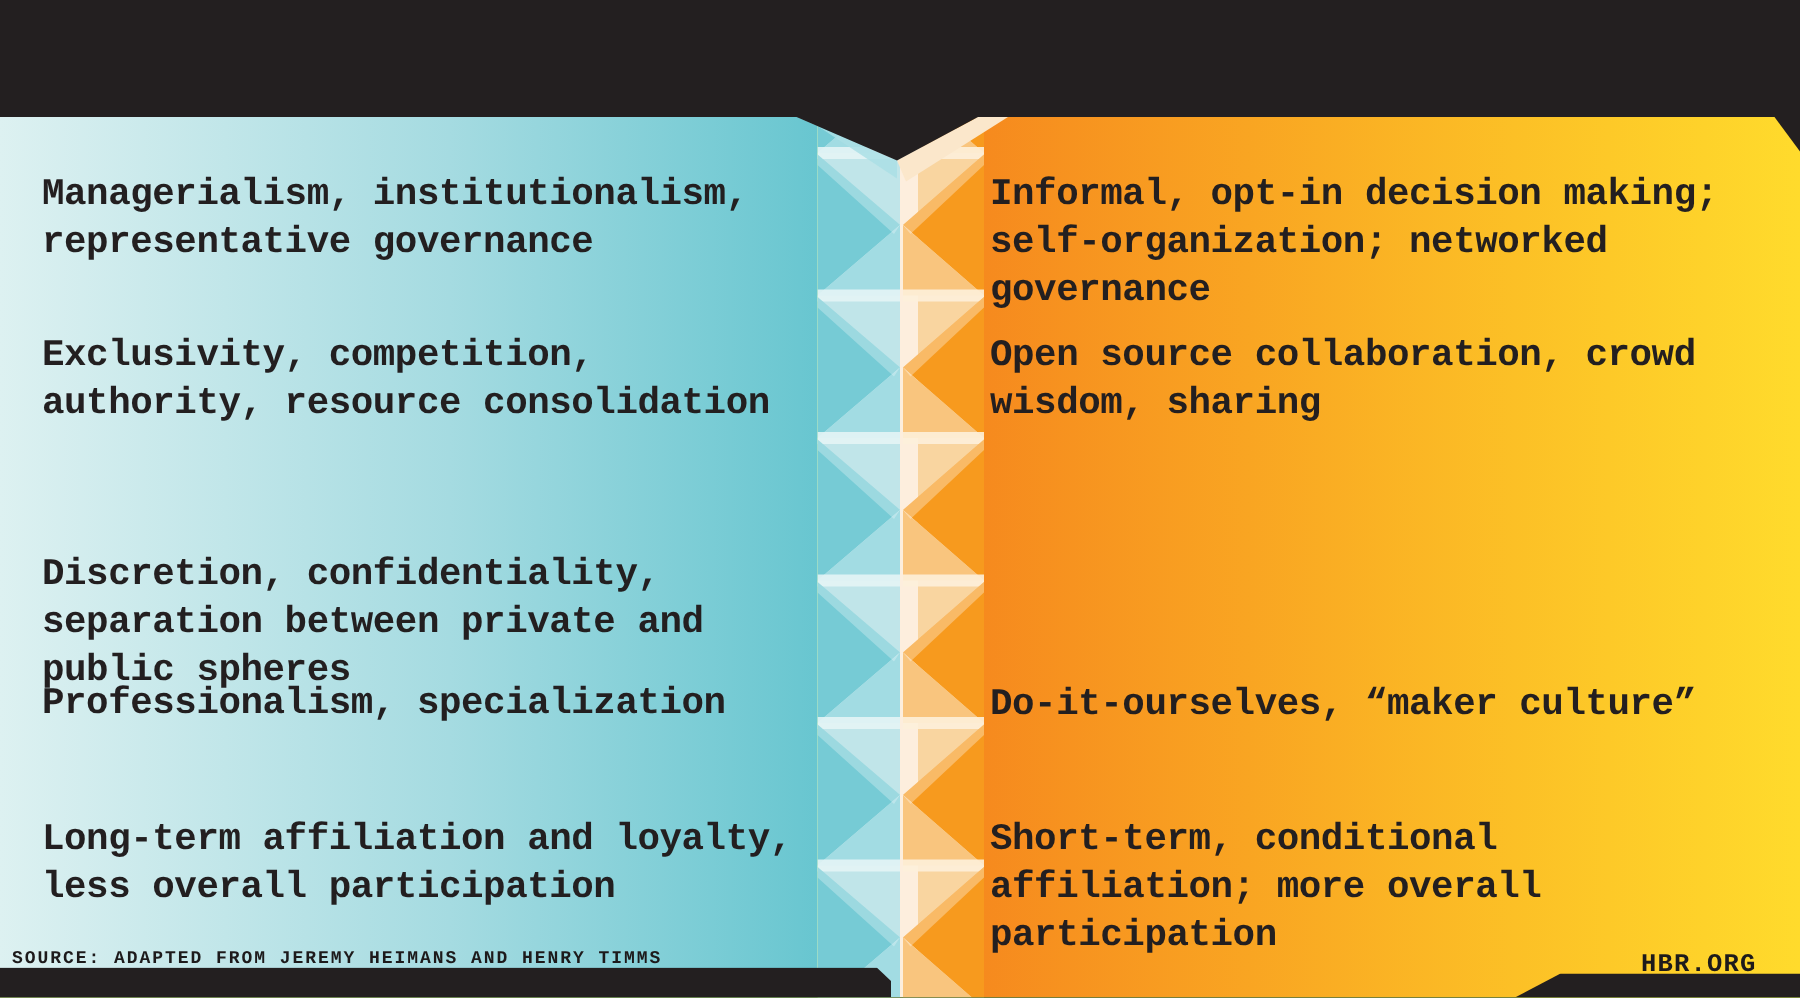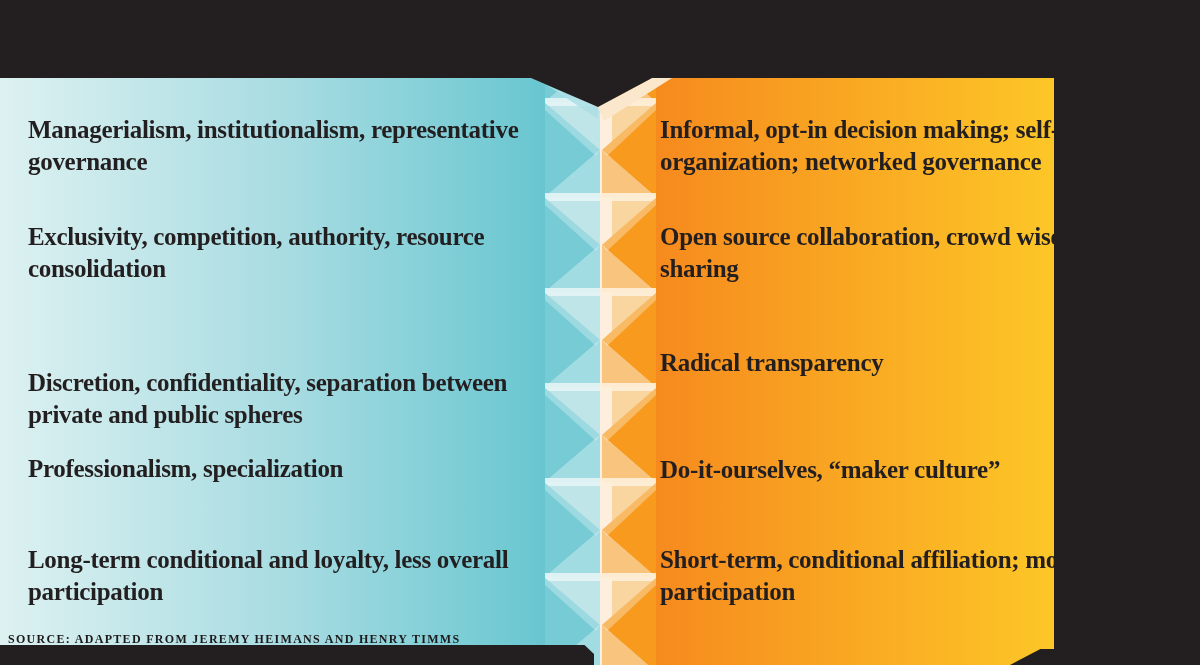--- a/index.html
+++ b/index.html
@@ -1,19 +1,19 @@
 <!DOCTYPE html>
 <html><head>
 <meta charset="utf-8">
 <style>
   html,body{margin:0;padding:0;background:#231f20;}
   #stage{
-    position:relative;width:1054px;height:665px;overflow:hidden;
+    position:relative;width:1200px;height:665px;overflow:hidden;
     background:#bef264;
-    font-family:Liberation Serif, serif;
+    font-family:Liberation Mono, monospace;
   }
   #art{position:absolute;left:0;top:0;z-index:0;}
   .item{
     position:absolute;width:512px;
     font-size:25px;line-height:32px;font-weight:bold;
     letter-spacing:-0.3px;color:#231f20;z-index:2;
   }
   .left-col-item{left:28px;}
   .right-col-item{left:660px;}
   .l1{top:114px;} .l2{top:221px;} .l3{top:332px;margin-top:35px;} .l4{top:453px;} .l5{top:544px;}
@@ -85,25 +85,24 @@
     <polygon points="598,107 652,78 672,78 604,121" fill="#fbe7cb"></polygon>
 
     <path d="M0,0 H1200 V78 H652 L598,107 L531,78 H0 Z" fill="#231f20"></path>
     <polygon points="1183,78 1200,78 1200,101" fill="#231f20"></polygon>
   </svg>
 
   <div class="item left-col-item l1">Managerialism, institutionalism, representative governance</div>
   <div class="item left-col-item l2">Exclusivity, competition, authority, resource consolidation</div>
   <div class="item left-col-item l3">Discretion, confidentiality, separation between private and public spheres</div>
   <div class="item left-col-item l4">Professionalism, specialization</div>
-  <div class="item left-col-item l5">Long-term conditional and loyalty, less overall participation</div>
+  <div class="item left-col-item l5">Long-term affiliation and loyalty, less overall participation</div>
 
   <div class="item right-col-item r1">Informal, opt-in decision making; self-organization; networked governance</div>
   <div class="item right-col-item r2">Open source collaboration, crowd wisdom, sharing</div>
-  <div class="item right-col-item r3">Radical transparency</div>
   <div class="item right-col-item r4">Do-it-ourselves, “maker culture”</div>
   <div class="item right-col-item r5">Short-term, conditional affiliation; more overall participation</div>
 
   <div id="source-line" class="footer-text">SOURCE: ADAPTED FROM JEREMY HEIMANS AND HENRY TIMMS</div>
   <div id="site-mark" class="footer-text">HBR.ORG</div>
   <div id="bar-left" class="footer-bar"></div>
   <div id="bar-right" class="footer-bar"></div>
 
 </div>
 

